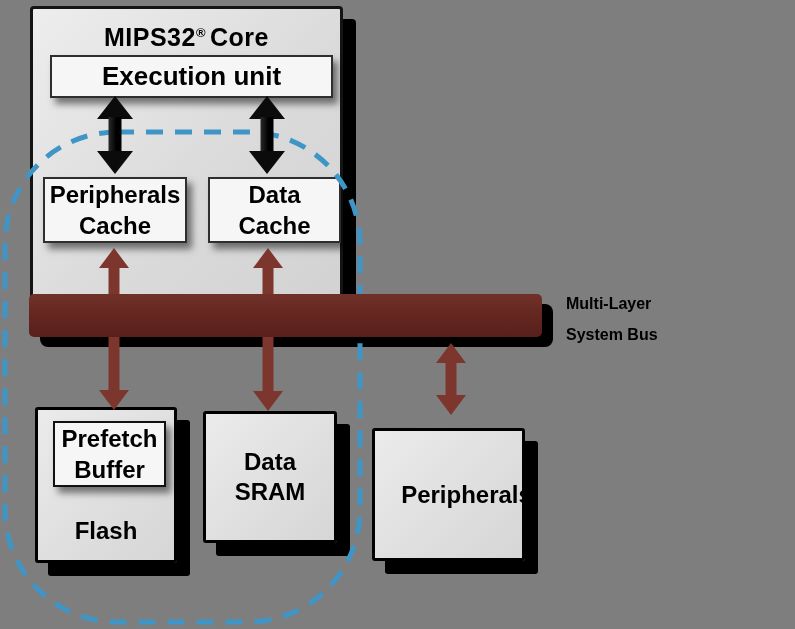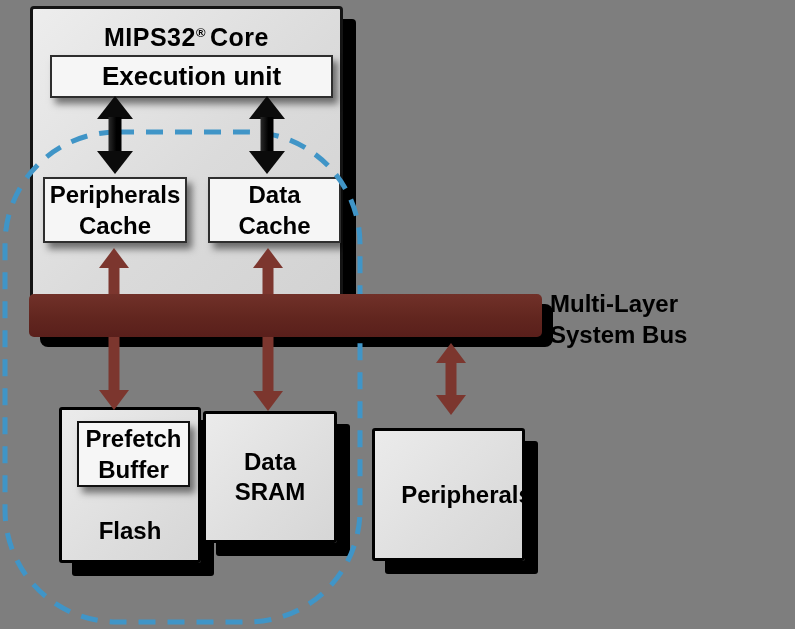--- a/index.html
+++ b/index.html
@@ -34,38 +34,38 @@
   }
   .core-title .reg{font-size:13px;vertical-align:super;margin-right:4px;}
   .mem-box{
     z-index:1;
     background:linear-gradient(135deg,#EBEBEB 0%,#DEDEDE 60%,#D6D6D6 100%);
     border:3px solid #000;border-radius:3px;
     box-shadow:13px 13px 0 0 #000;
     display:flex;flex-direction:column;align-items:center;justify-content:center;
     text-align:center;font-size:24px;line-height:30px;
   }
-  .flash-box{left:35px;top:407px;width:142px;height:156px;justify-content:flex-start;margin-left:24px;}
+  .flash-box{left:35px;top:407px;width:142px;height:156px;justify-content:flex-start;}
   .prefetch-box{left:15px;top:11px;width:113px;height:66px;border-color:#111;}
   .flash-label{margin-top:auto;padding-bottom:14px;}
   .sram-box{left:203px;top:411px;width:134px;height:132px;}
   .periph-box{left:372px;top:428px;width:153px;height:133px;padding-left:36px;}
   
   .bus-shadow{
     position:absolute;left:40px;top:304px;width:513px;height:43px;
     background:#000;border-radius:8px;z-index:2;
   }
   .bus-bar{
     position:absolute;left:29px;top:294px;width:513px;height:43px;z-index:4;
     background:linear-gradient(180deg,#713129 0%,#62261F 55%,#591F1B 100%);
     border-radius:5px;
   }
   .bus-label{
-    position:absolute;left:550px;top:288px;z-index:1;
-    font-size:24px;line-height:31px;white-space:nowrap;
+    position:absolute;left:566px;top:288px;z-index:1;
+    font-size:16px;line-height:31px;white-space:nowrap;
   }
   
   .stadium-svg{position:absolute;left:0;top:0;z-index:2;pointer-events:none;}
   
   .arrow-v{position:absolute;z-index:3;}
   .arrow-v .head-up,.arrow-v .head-down{
     position:absolute;left:50%;transform:translateX(-50%);
     width:0;height:0;border-style:solid;
   }
   .arrow-v .shaft{position:absolute;left:50%;transform:translateX(-50%);}

